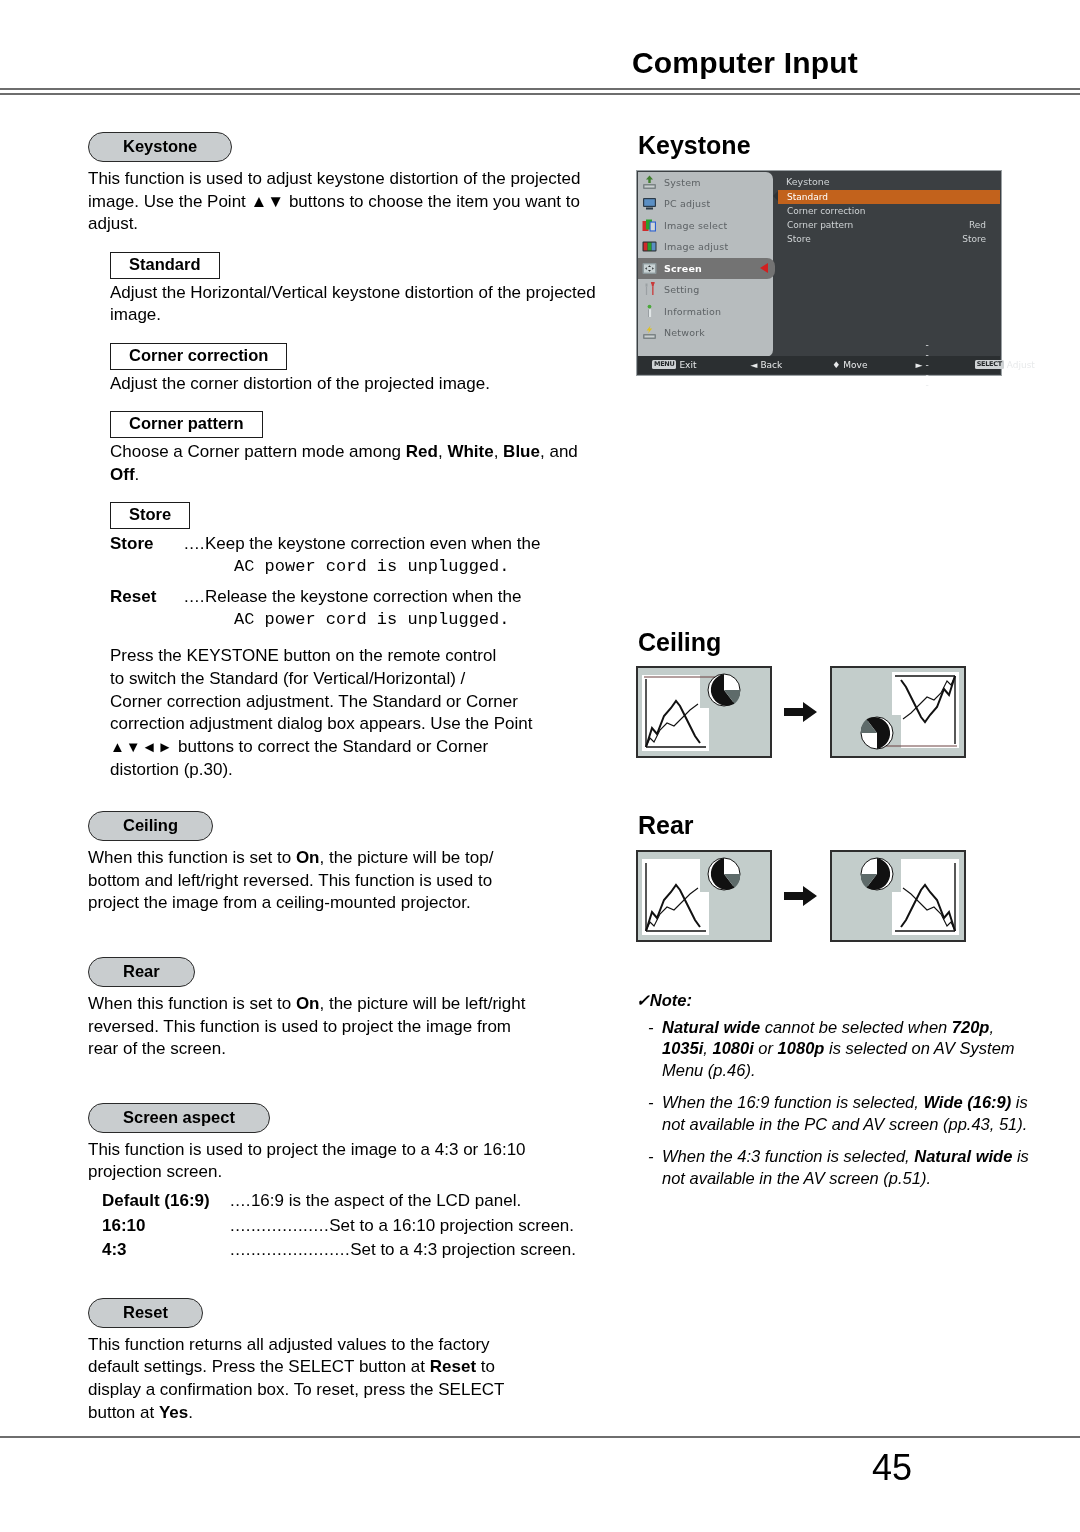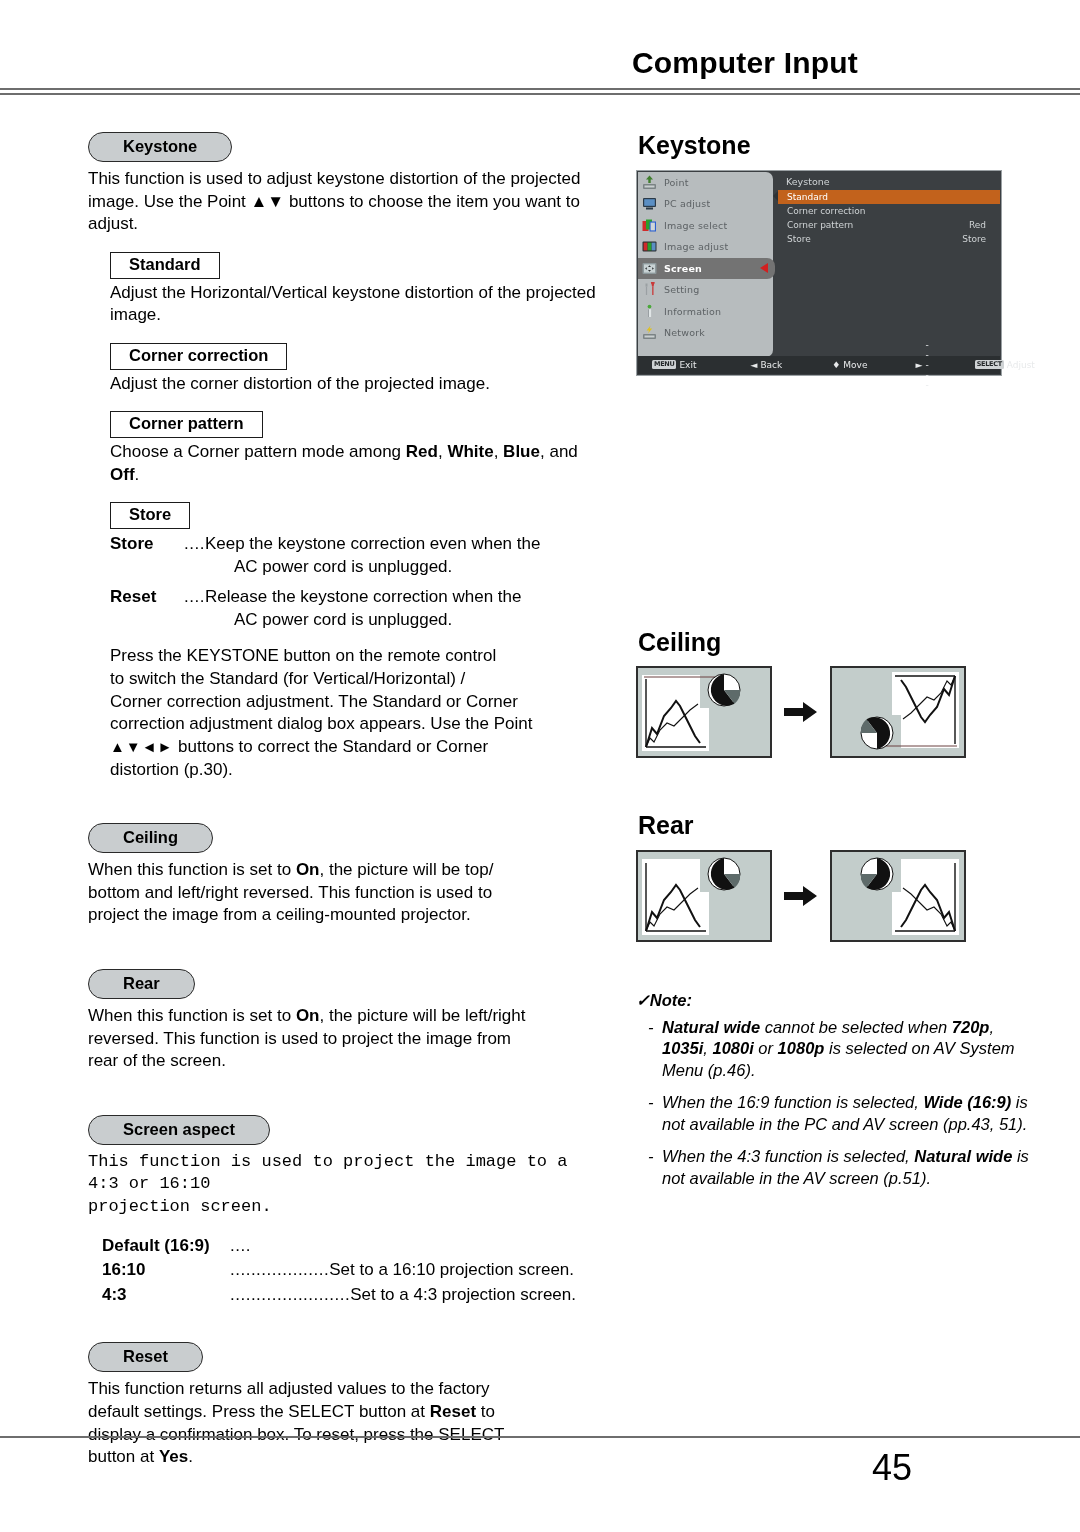--- a/index.html
+++ b/index.html
@@ -119,21 +119,21 @@
   .boxlabel-wrap { margin: 0 0 3px 22px; }
 
   
   .para {
     font-size: 17px;
     line-height: 1.33;
     margin: 0 0 16px 0;
     white-space: pre-line;
   }
   .para.indent { margin-left: 22px; }
-  .para.tight  { margin-bottom: 16px; font-family: Liberation Mono, monospace; }
+  .para.tight  { margin-bottom: 6px; }
   .para b { font-weight: bold; }
 
   .defrow {
     font-size: 17px;
     line-height: 1.33;
     margin: 0 0 2px 0;
     display: flex;
   }
   .defrow .term {
     font-weight: bold;
@@ -143,20 +143,21 @@
   .defrow .leader {
     flex: 0 0 auto;
     white-space: nowrap;
     letter-spacing: 0.5px;
   }
   .defrow .desc { flex: 1 1 auto; }
   .cont {
     font-size: 17px;
     line-height: 1.33;
     margin: 0 0 2px 0;
+    font-family: Liberation Mono, monospace;
   }
 
   .store-block { margin-left: 22px; margin-top: 4px; margin-bottom: 14px; }
   .store-block .defrow { margin-bottom: 0; }
   .store-block .defrow .term { width: 74px; }
   .store-block .cont { padding-left: 124px; }
 
   .aspect-block { margin-left: 14px; margin-top: 2px; }
   .aspect-block .defrow .term { width: 128px; }
   .aspect-block .cont { padding-left: 208px; }
@@ -378,21 +379,21 @@
     </div>
     <div class="cont">AC power cord is unplugged.</div>
     <div class="defrow" style="margin-top:8px">
       <span class="term">Reset</span>
       <span class="leader">....</span>
       <span class="desc">Release the keystone correction when the</span>
     </div>
     <div class="cont">AC power cord is unplugged.</div>
   </div>
 
-  <div class="para indent" style="margin-bottom:42px"><span style="white-space:pre-line">Press the KEYSTONE button on the remote control
+  <div class="para indent" style="margin-bottom:30px"><span style="white-space:pre-line">Press the KEYSTONE button on the remote control
 to switch the Standard (for Vertical/Horizontal) /
 Corner correction adjustment. The Standard or Corner
 correction adjustment dialog box appears. Use the Point</span>
 <span class="arrowglyph">▲▼◄►</span><span style="white-space:pre-line"> buttons to correct the Standard or Corner
 distortion (p.30).</span></div>
 
   <div class="pill-wrap">
     <span class="pill">Ceiling</span>
   </div>
   <div class="para" style="margin-bottom:42px"><span>When this function is set to </span><b>On</b><span style="white-space:pre-line">, the picture will be top/
@@ -408,20 +409,21 @@
 
   <div class="pill-wrap">
     <span class="pill">Screen aspect</span>
   </div>
   <div class="para tight">This function is used to project the image to a 4:3 or 16:10
 projection screen.</div>
   <div class="aspect-block" style="margin-bottom:36px">
     <div class="defrow">
       <span class="term">Default (16:9)</span>
       <span class="leader">....</span>
+      <span class="desc">16:9 is the aspect of the LCD panel.</span>
     </div>
     <div class="defrow">
       <span class="term">16:10</span>
       <span class="leader">...................</span>
       <span class="desc">Set to a 16:10 projection screen.</span>
     </div>
     <div class="defrow">
       <span class="term">4:3</span>
       <span class="leader">.......................</span>
       <span class="desc">Set to a 4:3 projection screen.</span>
@@ -446,21 +448,21 @@
     <div id="osd-sidebar">
 
       <div class="osd-item">
         <span class="osd-ico">
           <svg width="15" height="15" viewBox="0 0 15 15">
             <rect x="1" y="9" width="13" height="5" rx="1" fill="#7b8385"></rect>
             <rect x="2.5" y="10.5" width="10" height="2" fill="#c9cfd0"></rect>
             <path d="M7.5 0.5 L11 4.5 L8.7 4.5 L8.7 8 L6.3 8 L6.3 4.5 L4 4.5 Z" fill="#3f7d2c"></path>
           </svg>
         </span>
-        <span class="osd-lbl">Point</span>
+        <span class="osd-lbl">System</span>
 
       </div>
 
       <div class="osd-item">
         <span class="osd-ico">
           <svg width="15" height="15" viewBox="0 0 15 15">
             <rect x="1" y="2" width="13" height="9" rx="1" fill="#2b3a48"></rect>
             <rect x="2.2" y="3.2" width="10.6" height="6.6" fill="#5b8fc4"></rect>
             <rect x="4" y="11.5" width="7" height="2" fill="#2b3a48"></rect>
           </svg>

